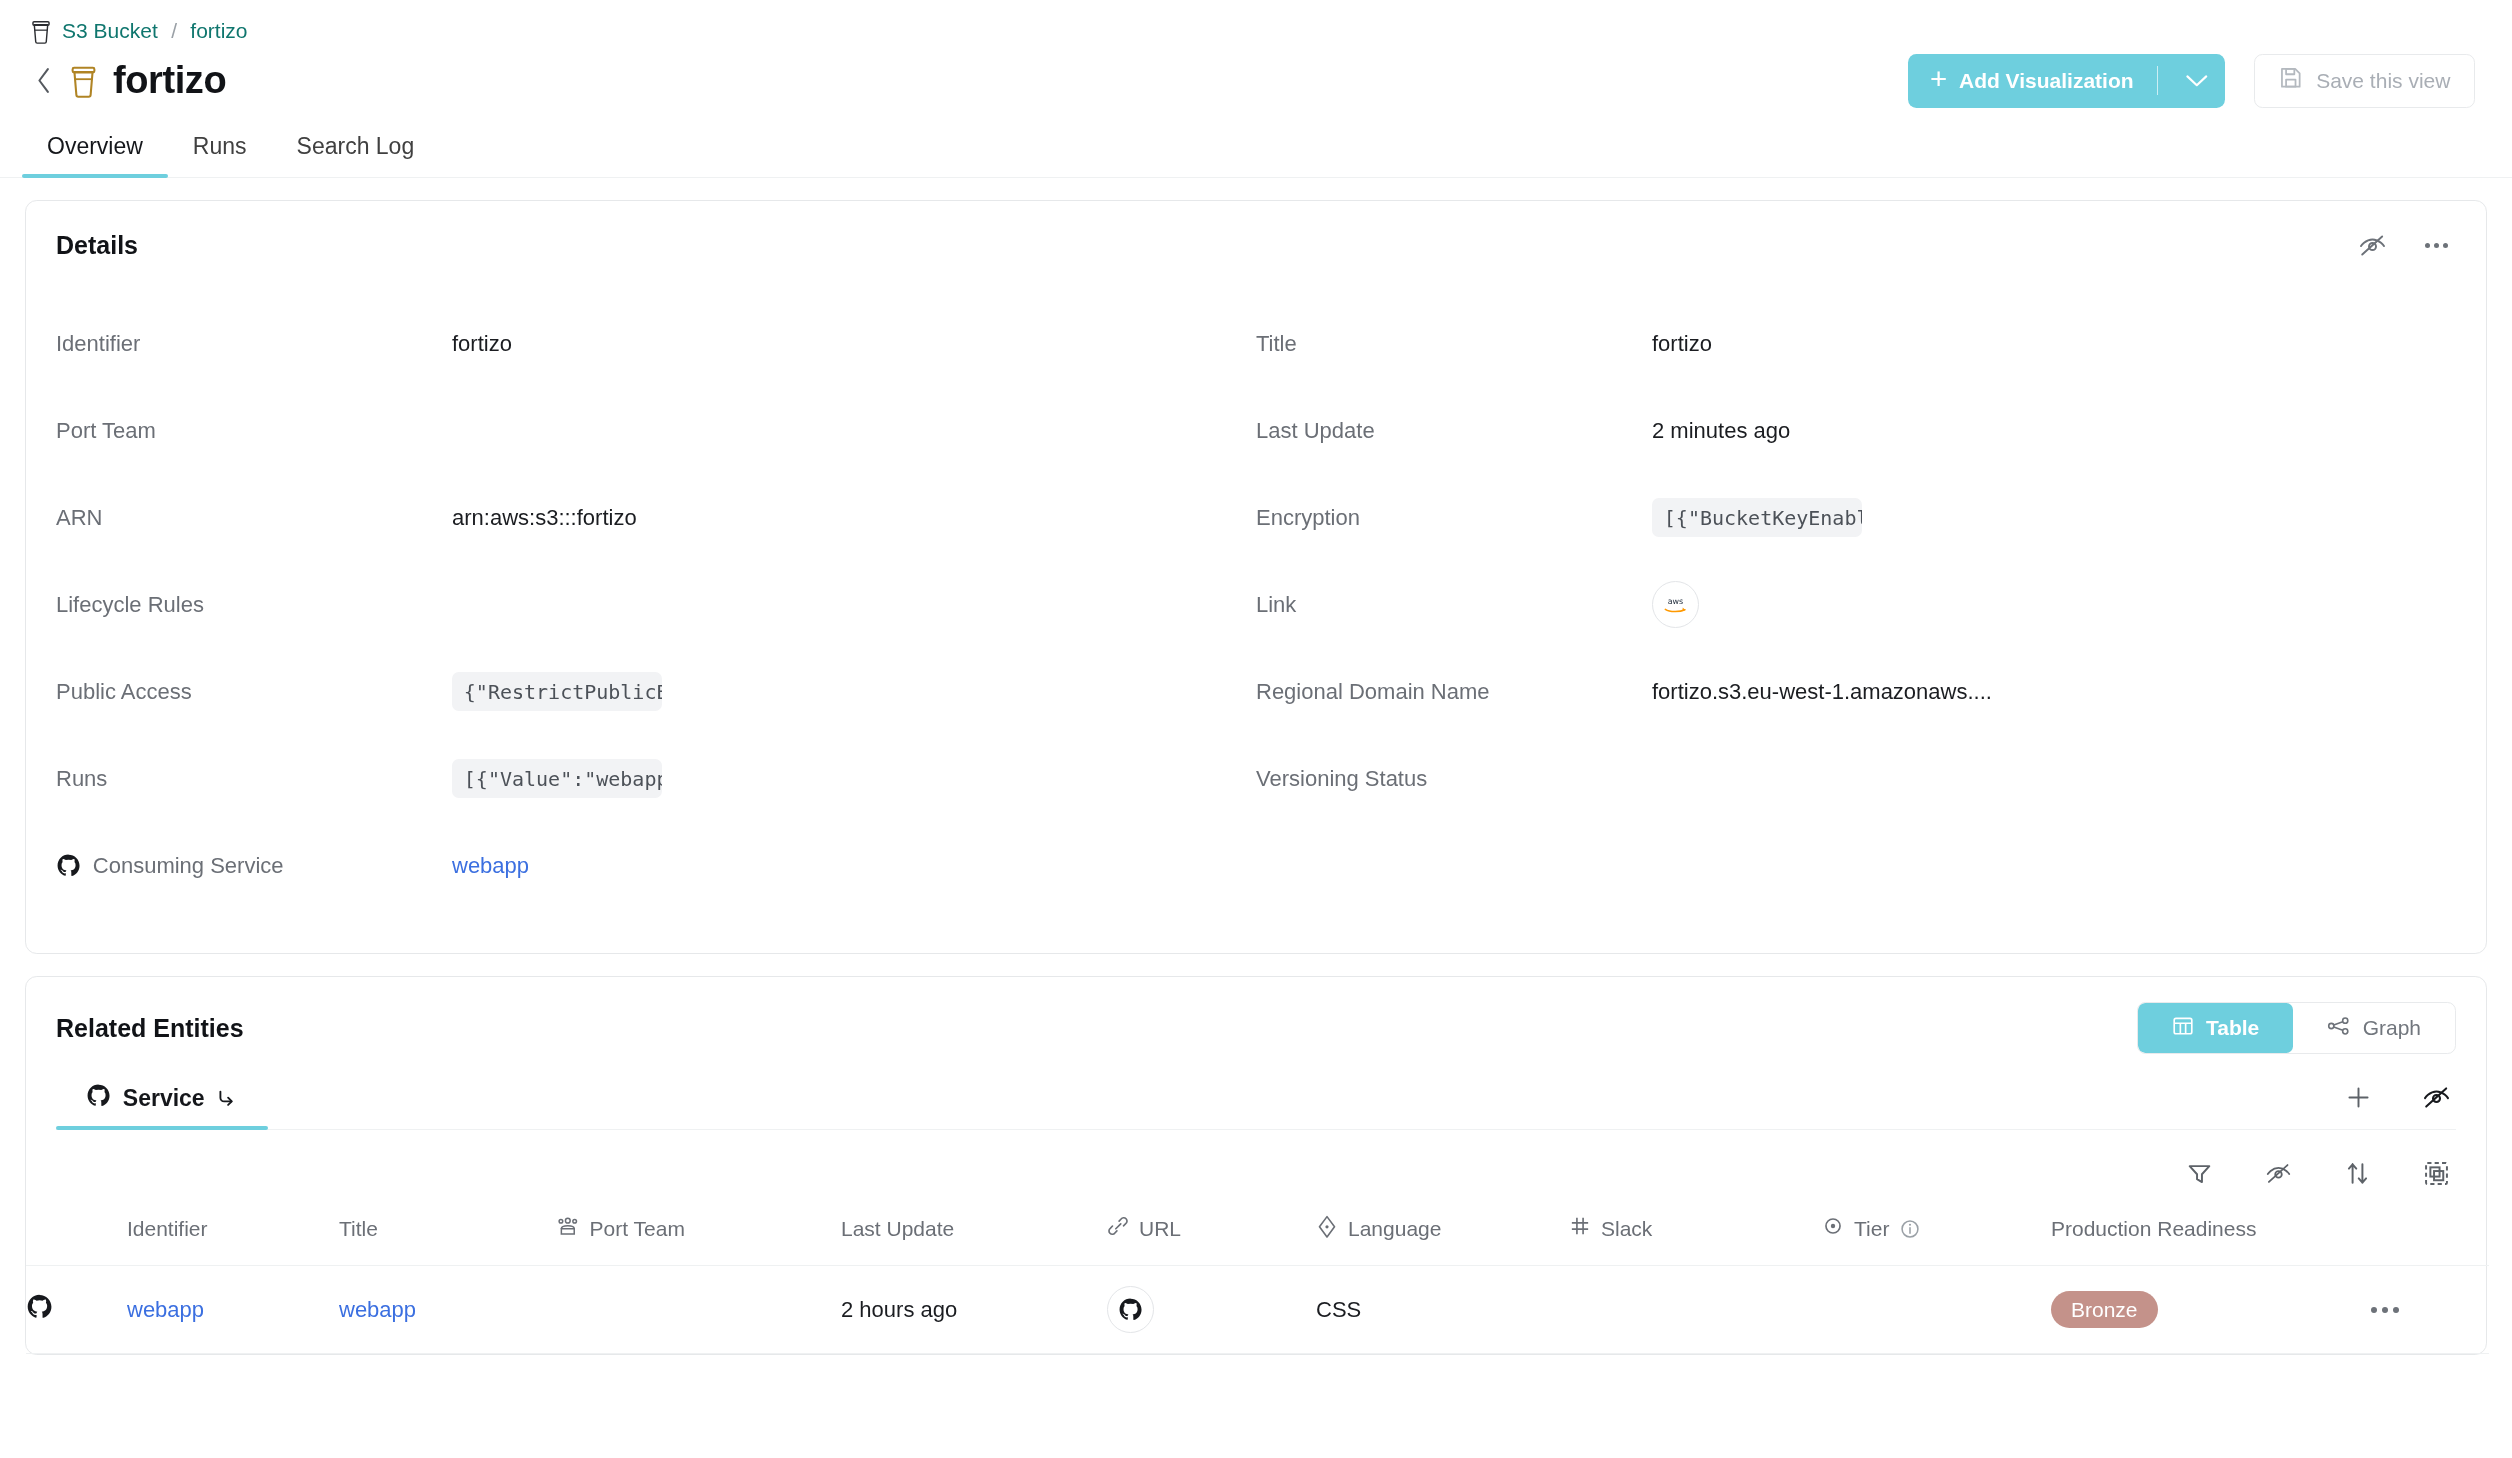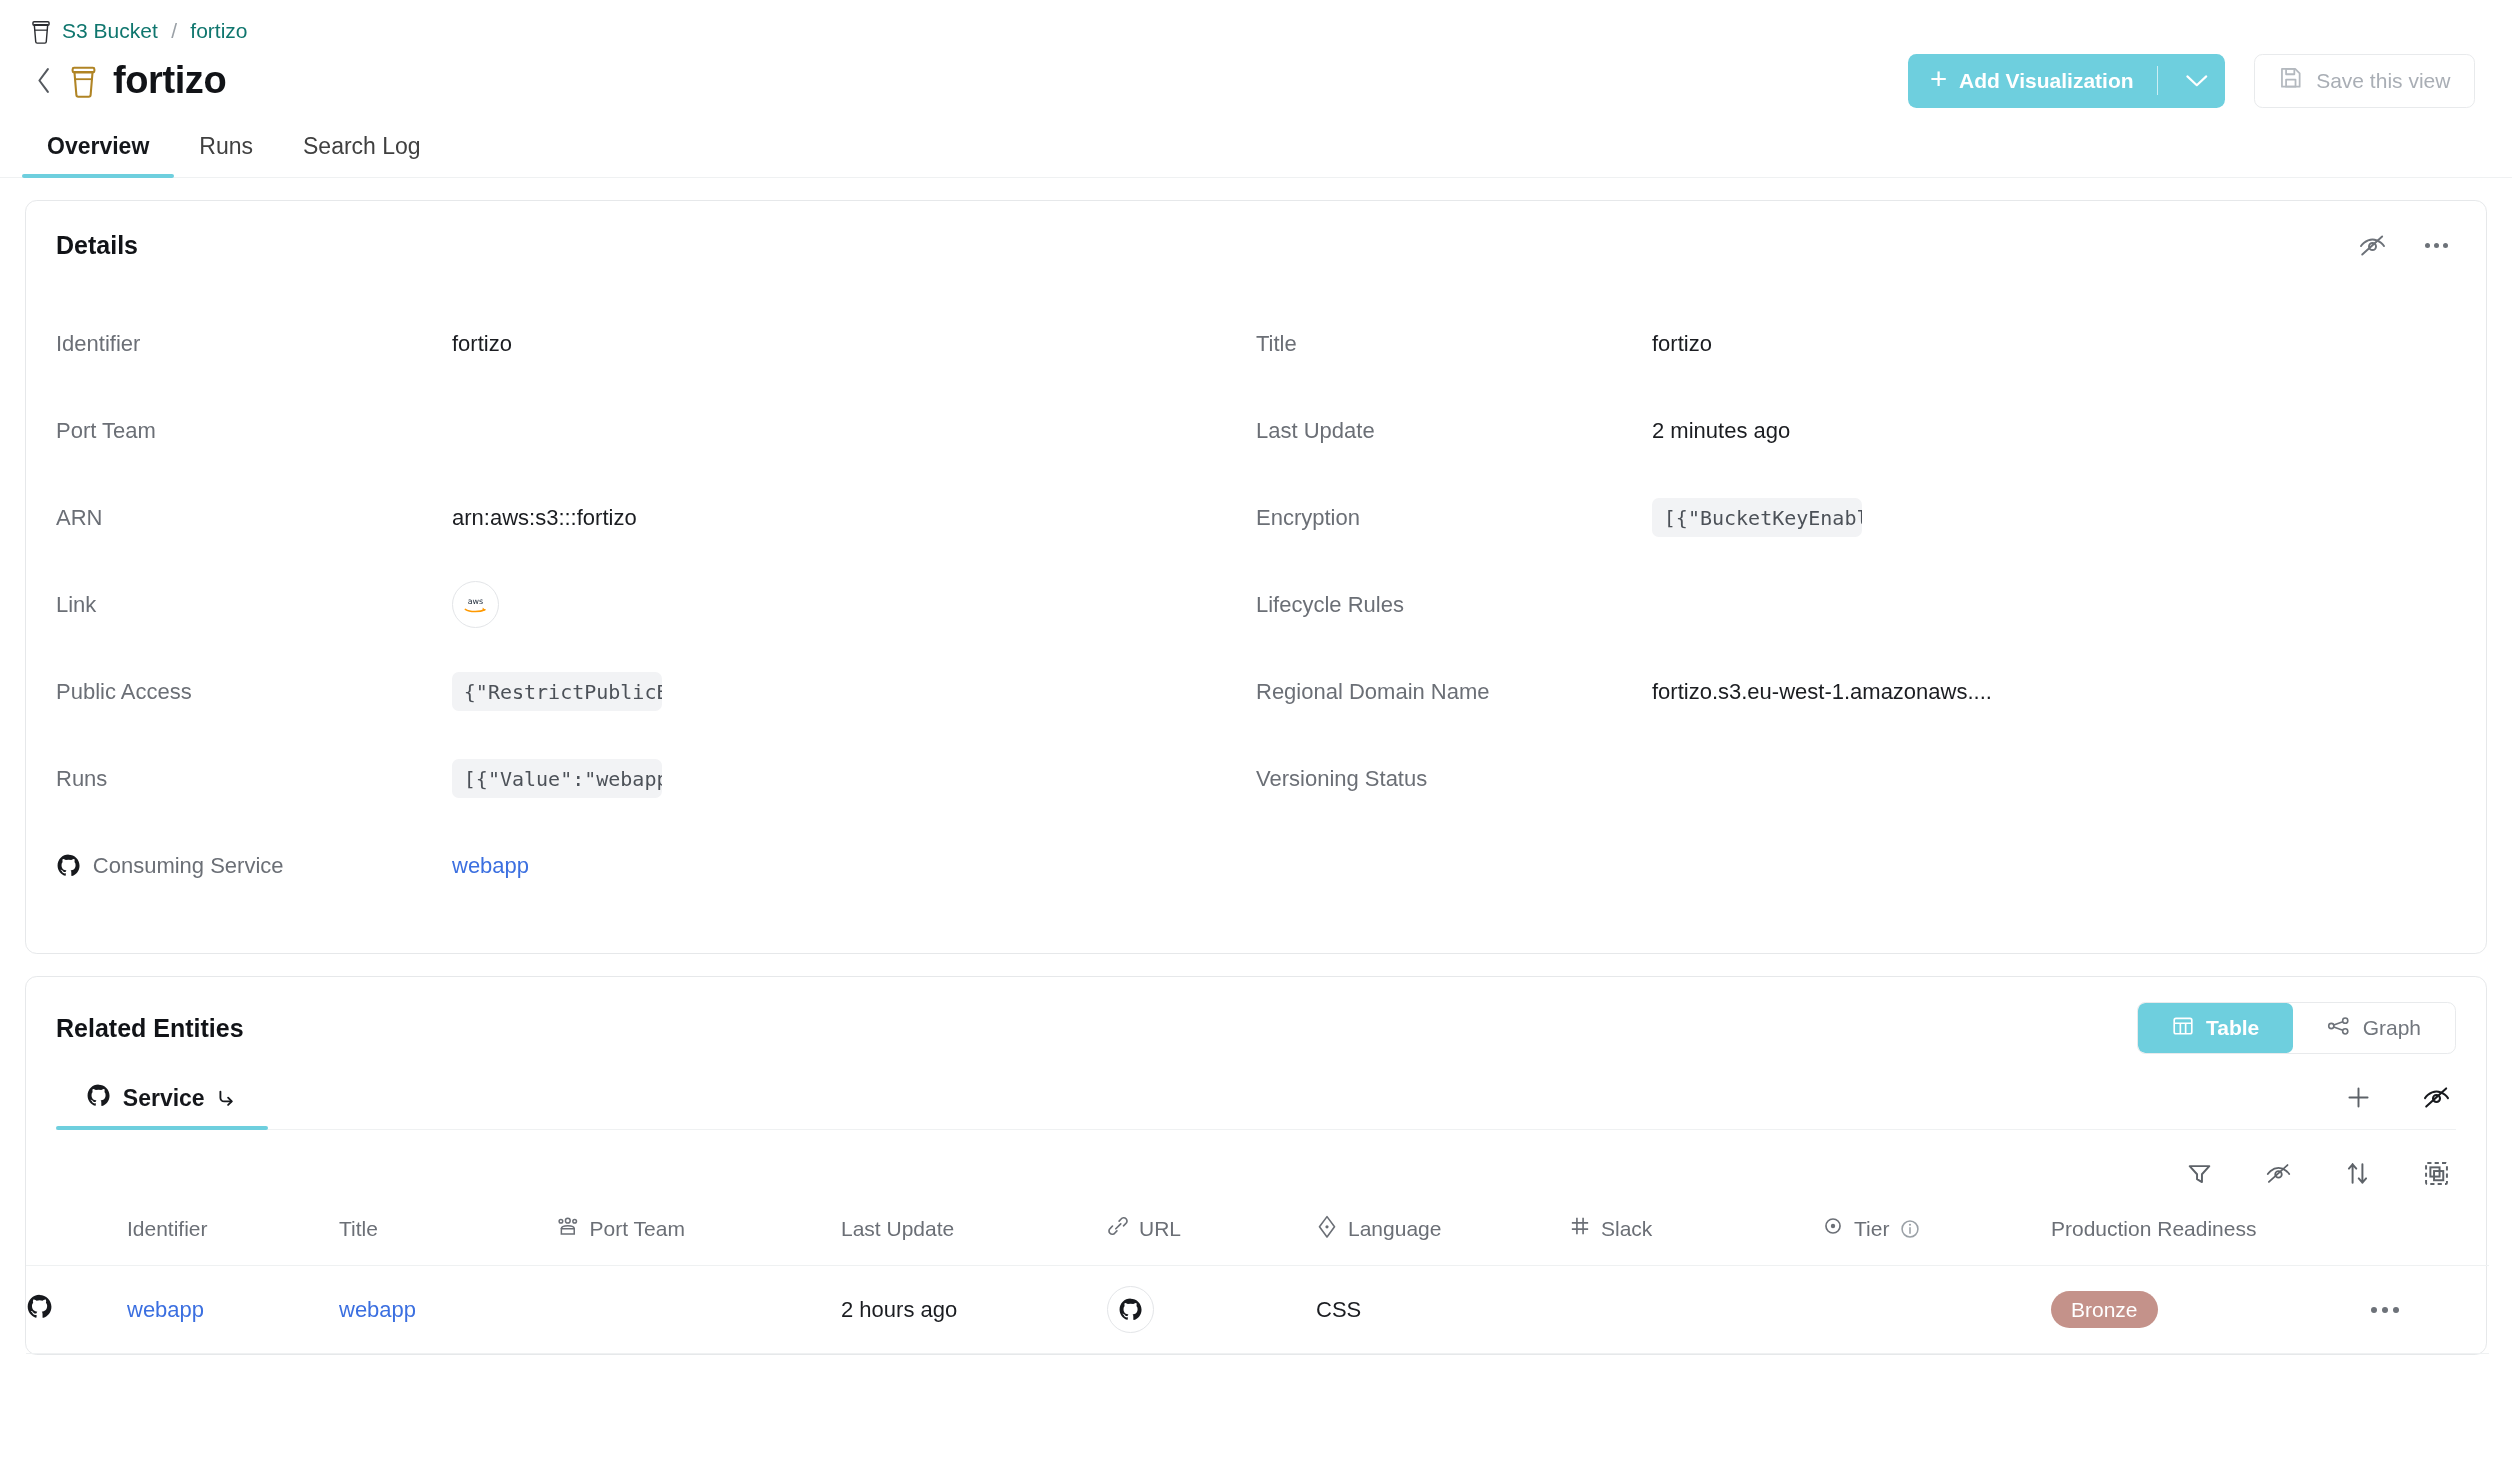--- a/index.html
+++ b/index.html
@@ -82,21 +82,21 @@
   .tabs{
     display:flex;align-items:flex-end;gap:0;
     padding-left:22px;height:62px;
     border-bottom:1.3px solid var(--border-soft);
   }
   .tab{
     position:relative;
     padding:0 25px 17px 25px;
     font-size:23px;color:#404040;cursor:pointer;
   }
-  .tab.active{color:#15171b;font-weight:700;}
+  .tab.active{color:#15171b;font-weight:400;}
   .tab.active:after{
     content:"";position:absolute;left:0;right:0;bottom:-1.3px;height:4.2px;
     background:var(--accent);border-radius:2.5px;
   }
 
   
   .card{
     margin:22px 25px 0 25px;
     border:1.3px solid var(--border);
     border-radius:11.8px;background:#fff;
@@ -335,32 +335,32 @@
     <div class="drow">
       <div class="dlabel">ARN</div>
       <div class="dvalue">arn:aws:s3:::fortizo</div>
     </div>
     <div class="drow">
       <div class="dlabel">Encryption</div>
       <div class="code-chip">[{"BucketKeyEnabled":false,"ApplyServerSideEncryptionByDefault":{"SSEAlgorithm":"AES256"}}]</div>
     </div>
 
     <div class="drow">
+      <div class="dlabel">Lifecycle Rules</div>
+      <div class="dvalue"></div>
+    </div>
+    <div class="drow">
       <div class="dlabel">Link</div>
       <div class="avatar-circle">
         <svg width="29" height="20" viewBox="0 0 40 26" fill="none">
           <text x="20" y="12" font-family="DejaVu Sans, sans-serif" font-size="11" fill="#232f3e" text-anchor="middle">aws</text>
           <path d="M6 19c6 4 20 4 27 0.5" stroke="#ff9900" stroke-width="2.2" fill="none" stroke-linecap="round"></path>
           <path d="M30 16.5l3.5 3.5-4 1.6" fill="#ff9900"></path>
         </svg>
       </div>
-    </div>
-    <div class="drow">
-      <div class="dlabel">Lifecycle Rules</div>
-      <div class="dvalue"></div>
     </div>
 
     <div class="drow">
       <div class="dlabel">Public Access</div>
       <div class="code-chip wide">{"RestrictPublicBuckets":true,"IgnorePublicAcls":true,"BlockPublicPolicy":true,"BlockPublicAcls":true}</div>
     </div>
     <div class="drow">
       <div class="dlabel">Regional Domain Name</div>
       <div class="dvalue">fortizo.s3.eu-west-1.amazonaws....</div>
     </div>

